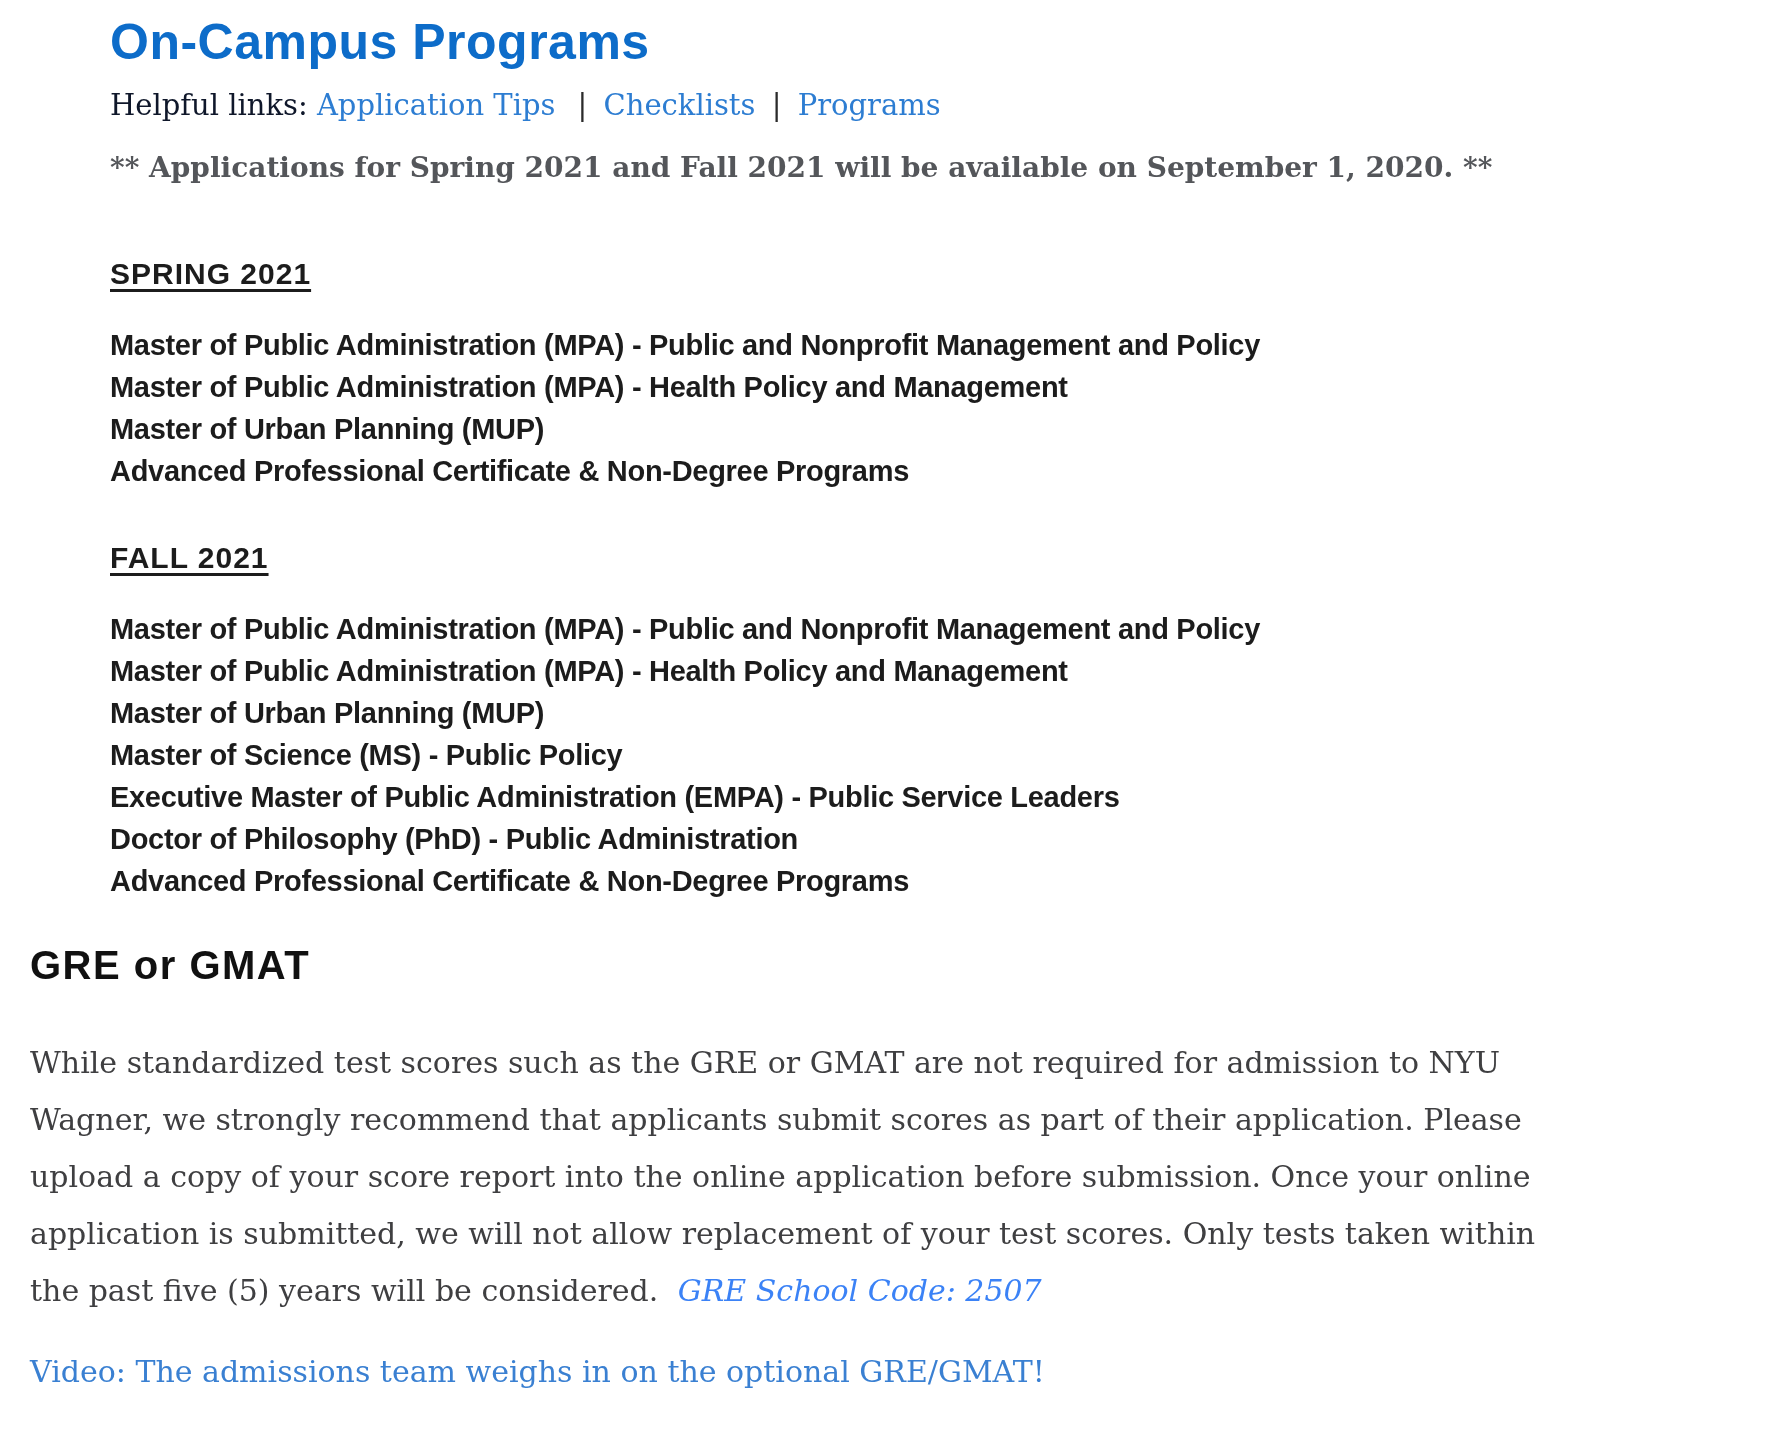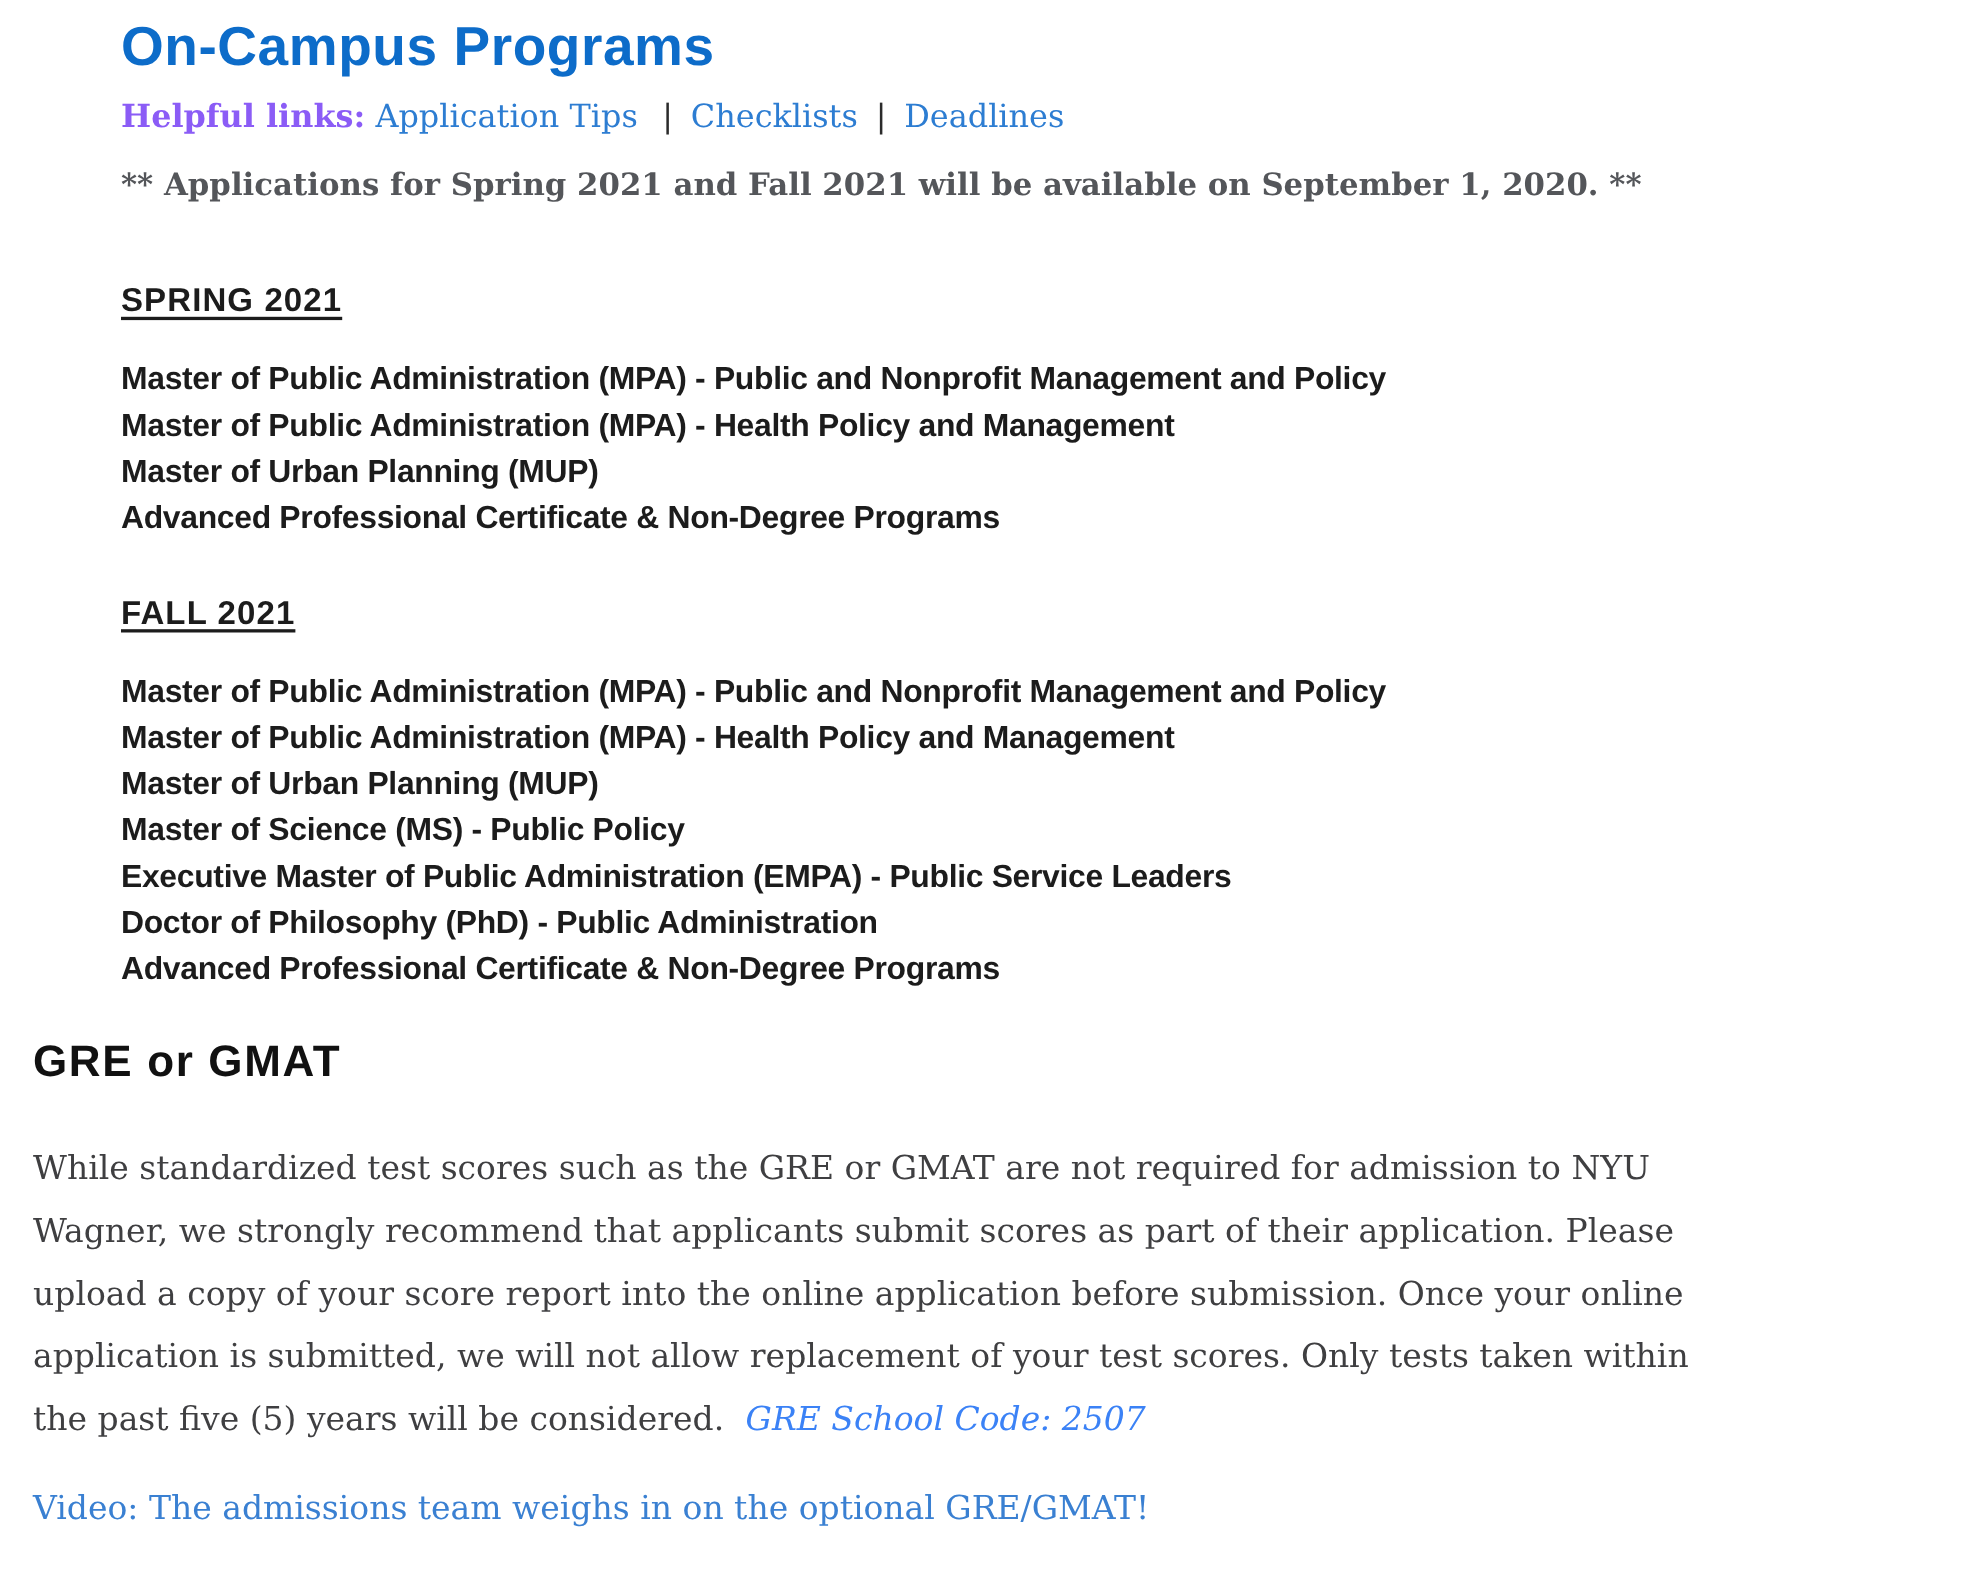--- a/index.html
+++ b/index.html
@@ -30,22 +30,22 @@
     letter-spacing: 0.5px;
     color: #0d6cc9;
   }
   .helpful {
     margin: 0 0 26px 0;
     font-size: 29px;
     line-height: 38px;
     color: #1f1d1d;
   }
   .helpful-label {
-    font-weight: bold;
-    color: #8b5cf6;
+    font-weight: normal;
+    color: #0f172a;
   }
   .helpful a {
     color: #2d7dd2;
     text-decoration: none;
     cursor: pointer;
   }
   .sep {
     color: #2b2b2b;
     margin: 0 7px;
   }
@@ -129,21 +129,21 @@
   <div class="indent">
 
     <h1 class="page-title">On-Campus Programs</h1>
 
     <p class="helpful">
       <span class="helpful-label">Helpful links:</span>
       <a class="link">Application Tips</a>
       <span class="sep sep-first">|</span>
       <a class="link">Checklists</a>
       <span class="sep">|</span>
-      <a class="link">Deadlines</a>
+      <a class="link">Programs</a>
     </p>
 
     <p class="notice">** Applications for Spring 2021 and Fall 2021 will be available on September 1, 2020. **</p>
 
     <h2 class="term-heading">SPRING 2021</h2>
     <ul class="programs">
       <li>Master of Public Administration (MPA) - Public and Nonprofit Management and Policy</li>
       <li>Master of Public Administration (MPA) - Health Policy and Management</li>
       <li>Master of Urban Planning (MUP)</li>
       <li>Advanced Professional Certificate &amp; Non-Degree Programs</li>

